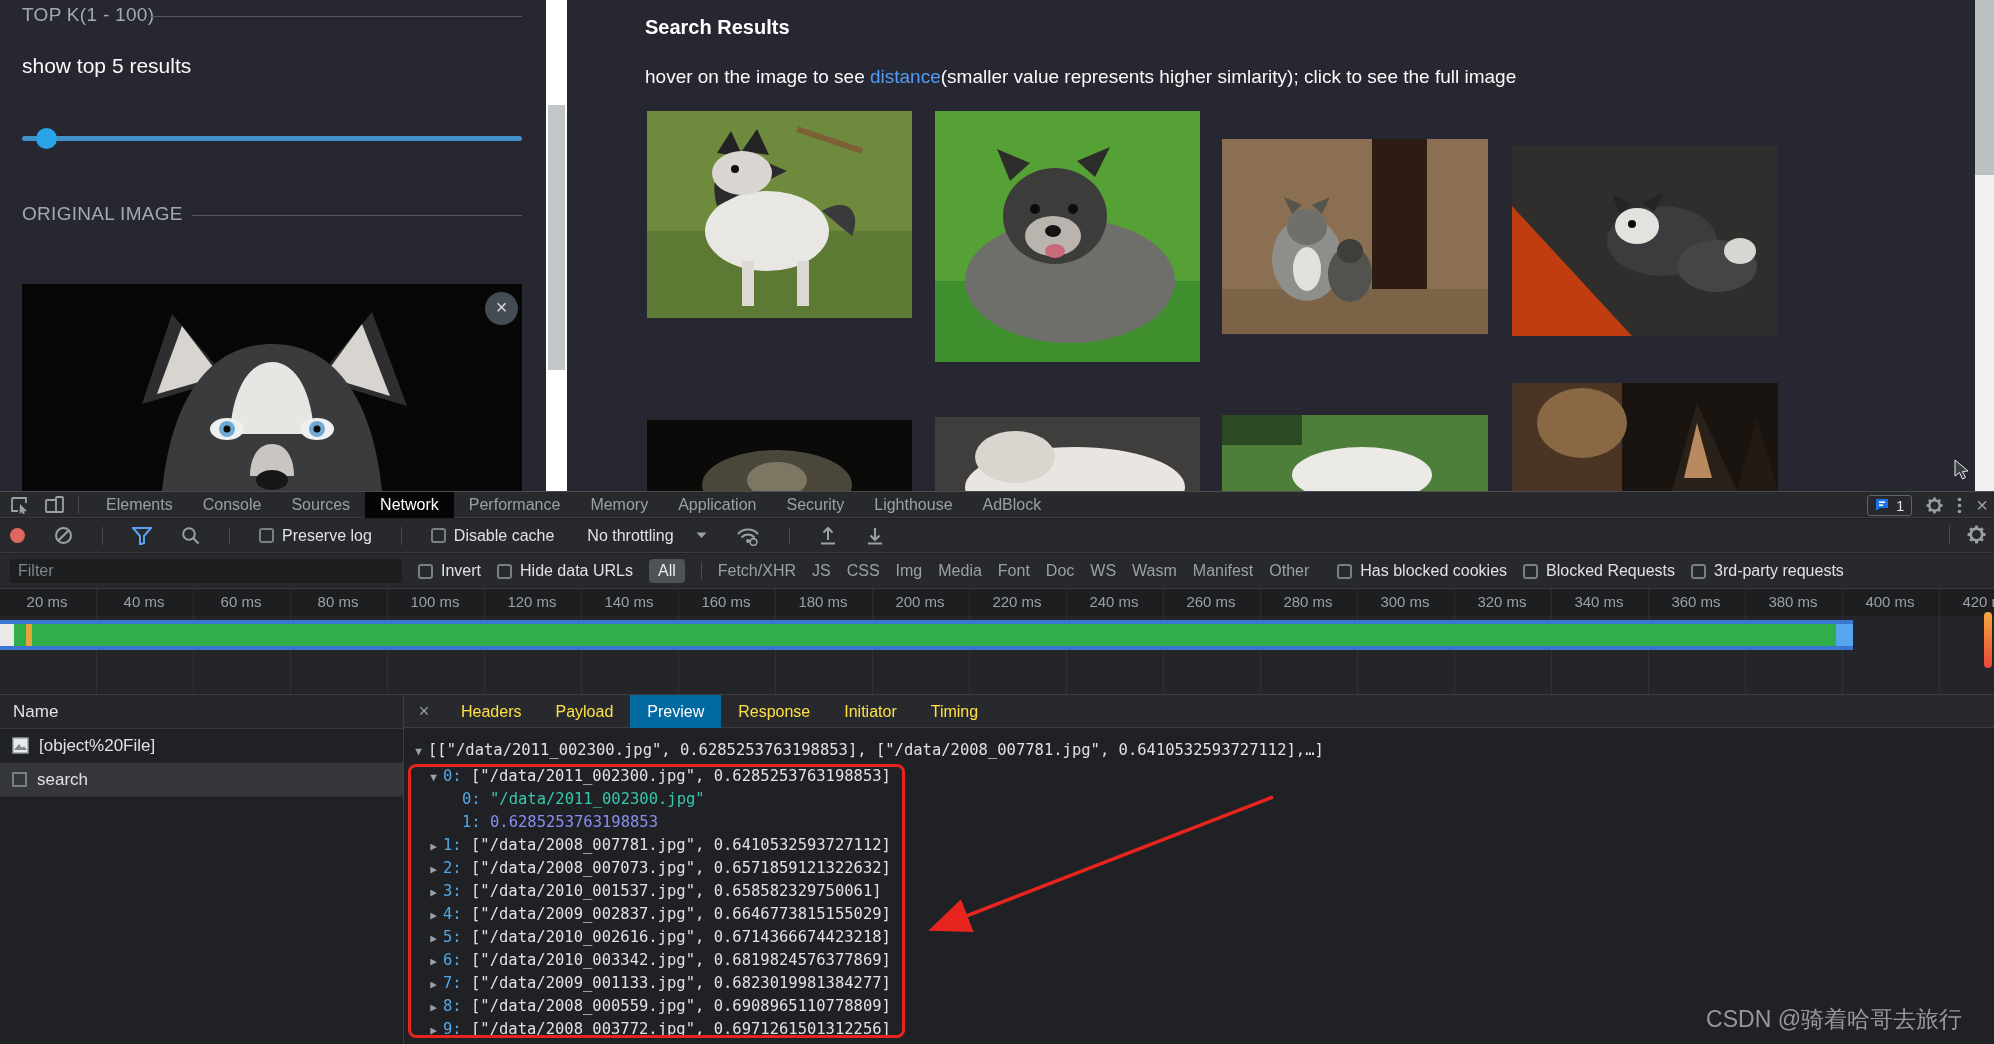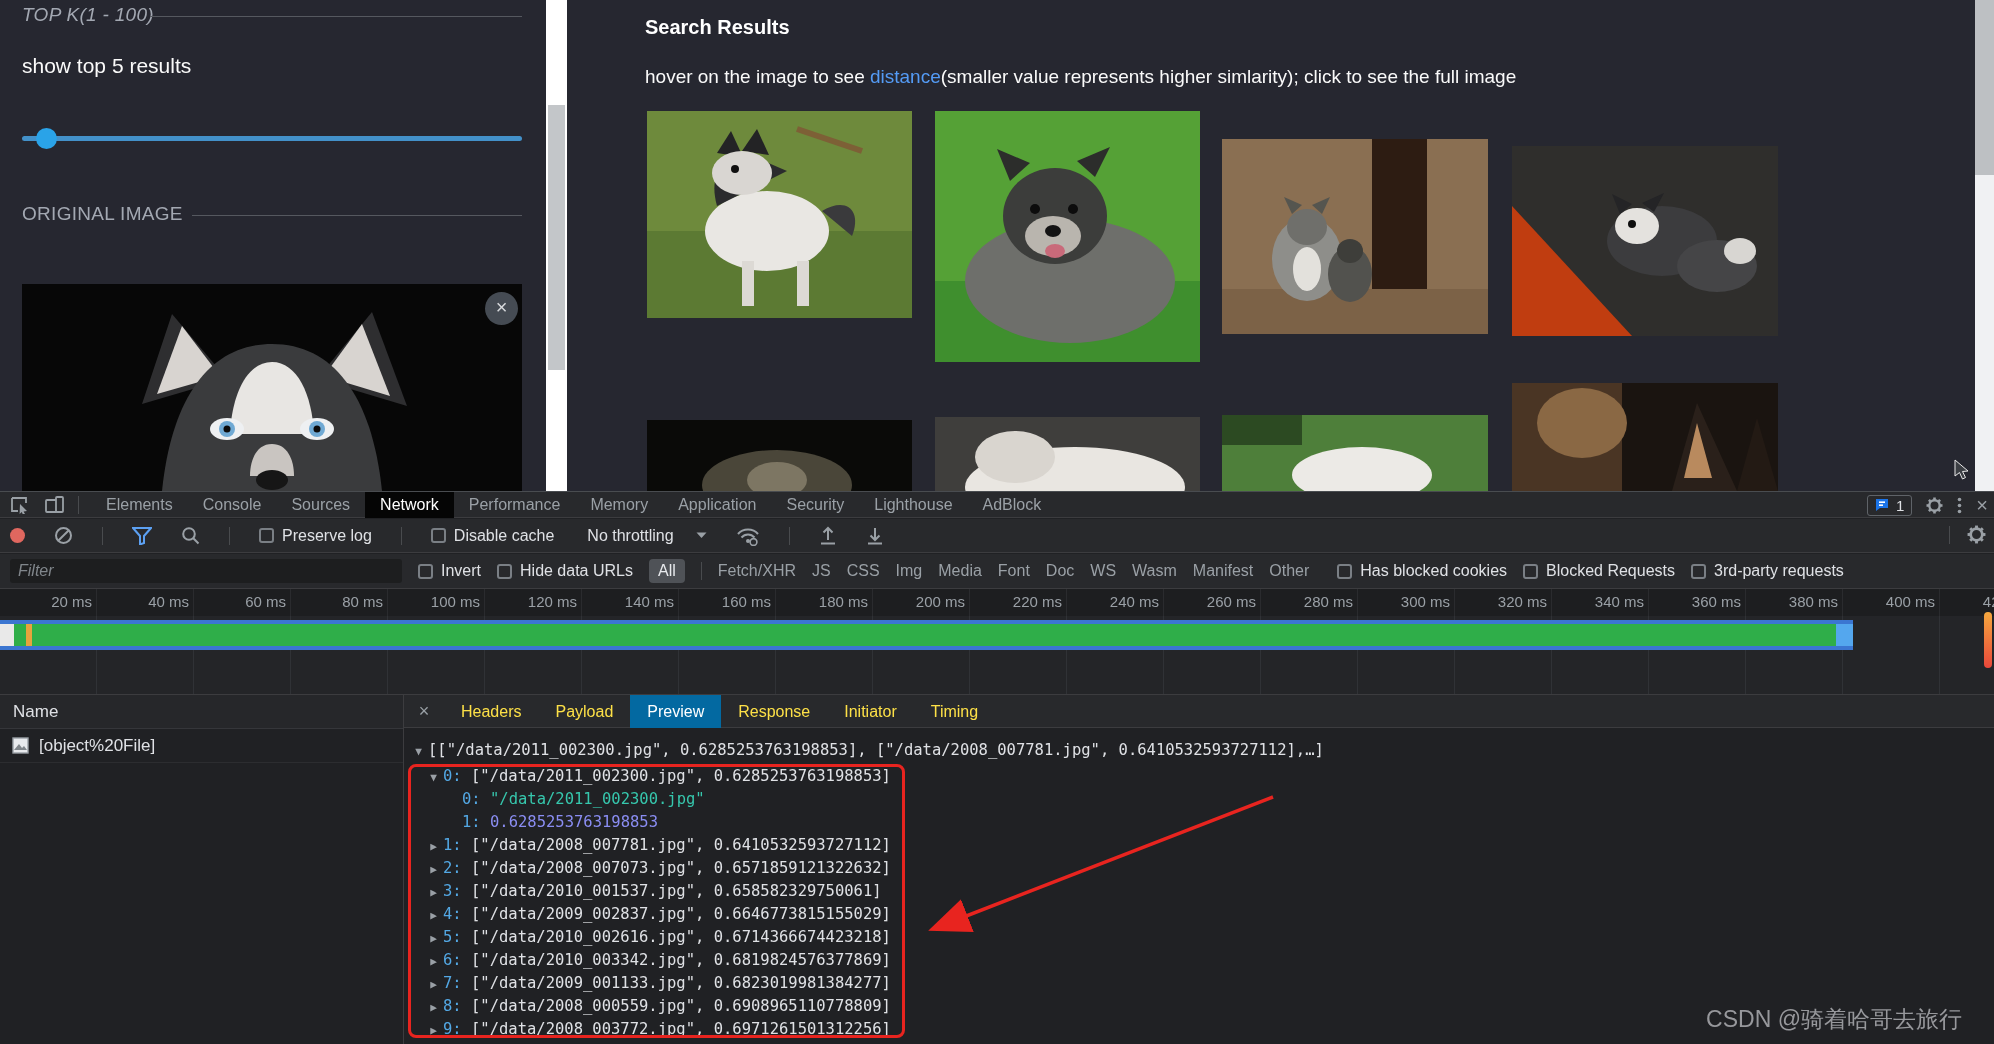--- a/index.html
+++ b/index.html
@@ -50,29 +50,29 @@
   #dt-toolbar { position:absolute; left:0; top:27px; width:100%; height:34px; background:#28292c; border-bottom:1px solid #3c3c3f; display:flex; align-items:center; gap:29px; padding:0 10px; }
   .rec-dot { width:15px; height:15px; border-radius:50%; background:#e0675f; }
   .chk { width:15px; height:15px; border:2px solid #7a7f85; border-radius:3px; background:transparent; flex:none; }
   .tb-label { color:#dfe1e5; font-size:16px; white-space:nowrap; }
   .tb-group { display:flex; align-items:center; gap:8px; }
   #toolbar-gear { position:absolute; right:8px; top:6px; }
   #toolbar-gear-sep { position:absolute; right:44px; top:7px; }
 
   
   #dt-filterbar { position:absolute; left:0; top:62px; width:100%; height:35px; background:#28292c; border-bottom:1px solid #3c3c3f; display:flex; align-items:center; gap:16px; padding:0 10px; }
-  #filter-input { width:392px; height:24px; background:#1d1e1f; border:none; outline:none; border-radius:3px; color:#dfe1e5; font-size:16px; padding:0 8px; font-family:"Liberation Sans",sans-serif;font-style:italic; }
+  #filter-input { width:392px; height:24px; background:#1d1e1f; border:none; outline:none; border-radius:3px; color:#dfe1e5; font-size:16px; padding:0 8px; font-family:"Liberation Sans",sans-serif; }
   #filter-input::placeholder { color:#80868b; }
   .ftype { color:#9aa0a6; font-size:16px; white-space:nowrap; }
   .ftype.sel { color:#e8eaed; background:#4f5257; border-radius:4px; padding:3px 9px; }
 
   
   #dt-ruler { position:absolute; left:0; top:97px; width:100%; height:27px; background:#1d1e20; overflow:hidden;
     background-image:repeating-linear-gradient(to right, transparent 0px, transparent 96px, #2a2b2e 96px, #2a2b2e 97px); }
-  .tick { position:absolute; top:4px; width:90px; text-align:right; color:#9aa0a6; font-size:15px; white-space:nowrap; }
+  .tick { position:absolute; top:4px; width:90px; text-align:center; color:#9aa0a6; font-size:15px; white-space:nowrap; }
 
   
   #dt-overview { position:absolute; left:0; top:124px; width:100%; height:79px; background:#242528; border-bottom:1px solid #3c3c3f; overflow:hidden;
     background-image:repeating-linear-gradient(to right, transparent 0px, transparent 96px, #303236 96px, #303236 97px); }
   #ov-band { position:absolute; left:0; top:4px; width:1853px; height:30px; background:#2fae49; border-top:4px solid #3b76d1; border-bottom:4px solid #3b76d1; }
   #ov-white { position:absolute; left:0; top:0; width:14px; height:22px; background:#e9e9e9; }
   #ov-orange { position:absolute; left:26px; top:0; width:6px; height:22px; background:#e8a33d; }
   #ov-cap { position:absolute; right:0; top:0; width:17px; height:22px; background:#54a7ee; }
   #dt-scroll-indicator { position:absolute; left:1984px; top:120px; width:8px; height:56px; border-radius:4px; background:linear-gradient(#f6a83e,#e8473a); }
 
@@ -105,21 +105,21 @@
   #red-arrow { position:absolute; left:920px; top:295px; pointer-events:none; }
 
   #watermark { position:absolute; right:32px; top:1004px; color:#97989c; font-size:23px; }
 </style>
 </head>
 <body>
 
 <div id="app">
 
   <div id="sidebar">
-    <span class="side-label" style="left:22px; top:4px;font-style:italic;">TOP K(1 - 100)</span>
+    <span class="side-label" style="left:22px; top:4px;">TOP K(1 - 100)</span>
     <div class="side-rule" style="left:150px; top:16px; width:372px;"></div>
 
     <span id="slider-caption">show top 5 results</span>
     <div id="slider-track"></div>
     <div id="slider-thumb"></div>
 
     <span class="side-label" style="left:22px; top:203px;">ORIGINAL IMAGE</span>
     <div class="side-rule" style="left:192px; top:215px; width:330px;"></div>
 
     <div id="orig-img">
@@ -445,20 +445,26 @@
     <div id="req-pane">
       <div id="req-header">Name</div>
       <div class="req-row">
         <svg width="17" height="17" viewBox="0 0 17 17">
           <rect x="1" y="1" width="15" height="15" fill="#e8eaed"></rect>
           <rect x="1" y="1" width="15" height="15" fill="none" stroke="#9aa0a6" stroke-width="1.4"></rect>
           <path d="M2 13 L7 7 L10 11 L12 9 L15 13 Z" fill="#80868b"></path>
         </svg>
         <span>[object%20File]</span>
       </div>
+      <div class="req-row sel">
+        <svg width="15" height="15" viewBox="0 0 15 15">
+          <rect x="1" y="1" width="13" height="13" fill="none" stroke="#7a7f85" stroke-width="2"></rect>
+        </svg>
+        <span>search</span>
+      </div>
     </div>
     <div id="pane-divider"></div>
 
     <div id="detail-pane">
       <div id="detail-tabs">
         <span id="detail-close">×</span>
         <span class="dtab">Headers</span>
         <span class="dtab">Payload</span>
         <span class="dtab sel">Preview</span>
         <span class="dtab">Response</span>

